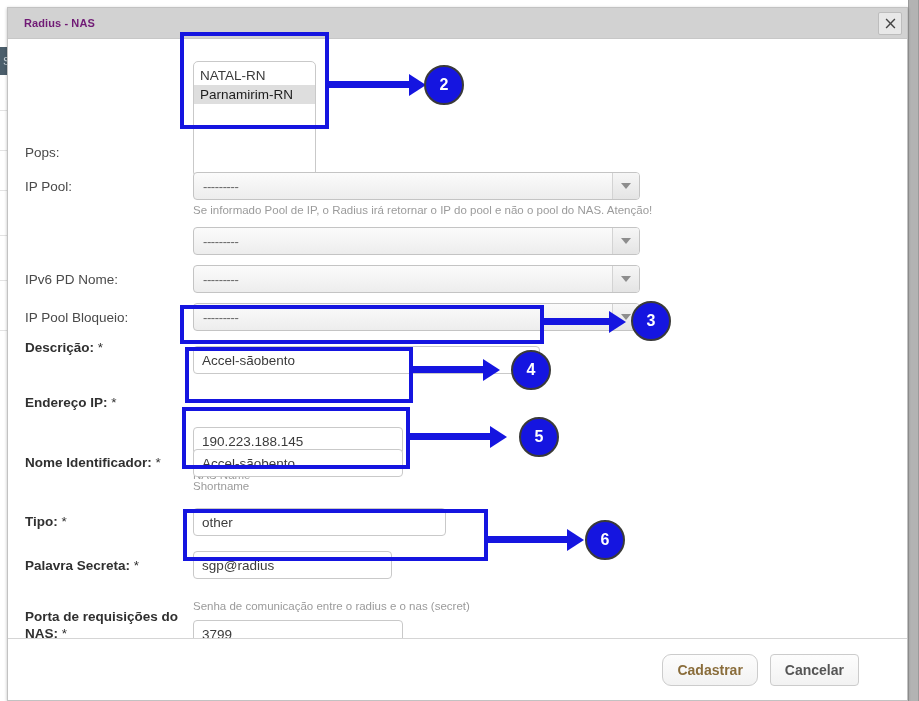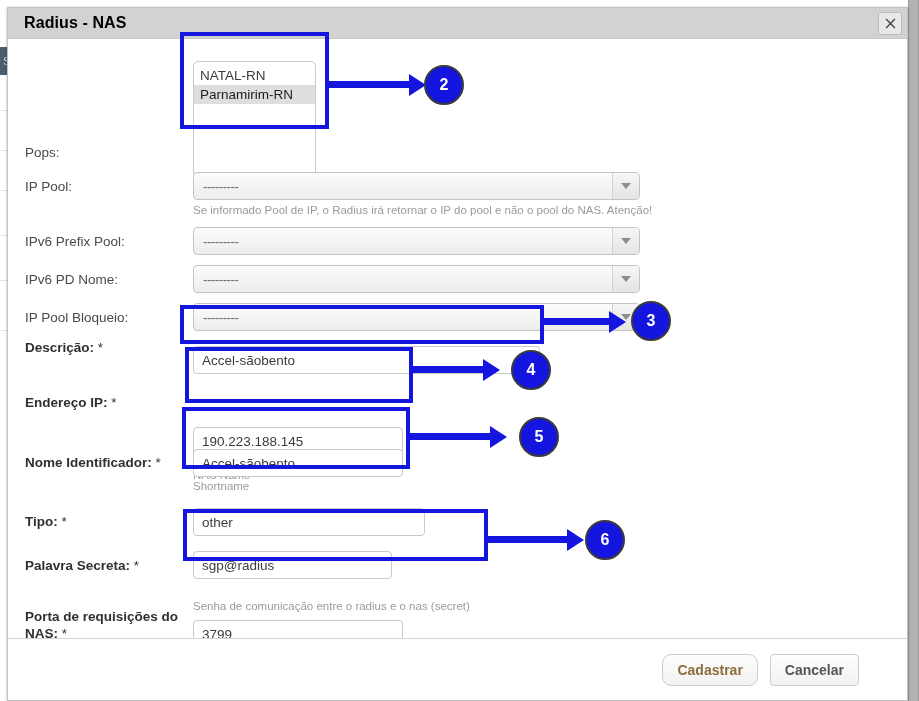--- a/index.html
+++ b/index.html
@@ -78,23 +78,23 @@
     height: 30px;
     background: #d2d2d2;
     border-bottom: 1px solid #c7c7c7;
     display: flex;
     align-items: center;
     padding: 0 6px 0 16px;
     flex: 0 0 auto;
     position: relative;
   }
   #modal-title {
-    font-size: 16px;
+    font-size: 11px;
     font-weight: bold;
-    color: #000000;
+    color: #701a75;
     letter-spacing: .1px;
   }
   #close-btn {
     position: absolute;
     right: 5px;
     top: 4px;
     width: 22px;
     height: 21px;
     background: #e8e8e8;
     border: 1px solid #bdbdbd;
@@ -318,21 +318,20 @@
     <div class="fctrl" style="top:133px; width:447px">
       <div class="selbox" style="width:447px">
         <span class="selval">---------</span>
         <span class="arrowbtn">
             <span class="caret"></span>
           </span>
       </div>
       <div class="helptext" style="margin-top:3px">Se informado Pool de IP, o Radius irá retornar o IP do pool e não o pool do NAS. Atenção!</div>
     </div>
 
-    <div class="flabel" style="top:194px">IPv6 Prefix Pool:</div>
     <div class="fctrl" style="top:188px; width:447px">
       <div class="selbox" style="width:447px">
         <span class="selval">---------</span>
         <span class="arrowbtn">
             <span class="caret"></span>
           </span>
       </div>
     </div>
 
     <div class="flabel" style="top:232px">IPv6 PD Nome:</div>
@@ -379,21 +378,21 @@
     <div class="fctrl" style="top:410px">
       <input class="ti" style="width: 210px;" value="Accel-sãobento">
       <div class="helptext" style="margin-top:2px">Shortname</div>
     </div>
 
     <div class="flabel req" style="top:474px">
       <span>Tipo:</span>
       <span class="star">*</span>
     </div>
     <div class="fctrl" style="top:469px">
-      <input class="ti" style="width: 232px;" value="other">
+      <input class="ti" style="width: 253px;" value="other">
     </div>
 
     <div class="flabel req" style="top:518px">
       <span>Palavra Secreta:</span>
       <span class="star">*</span>
     </div>
     <div class="fctrl" style="top:512px">
       <input class="ti" style="width: 199px;" value="sgp@radius">
       <div class="helptext" style="margin-top:20px">Senha de comunicação entre o radius e o nas (secret)</div>
     </div>

